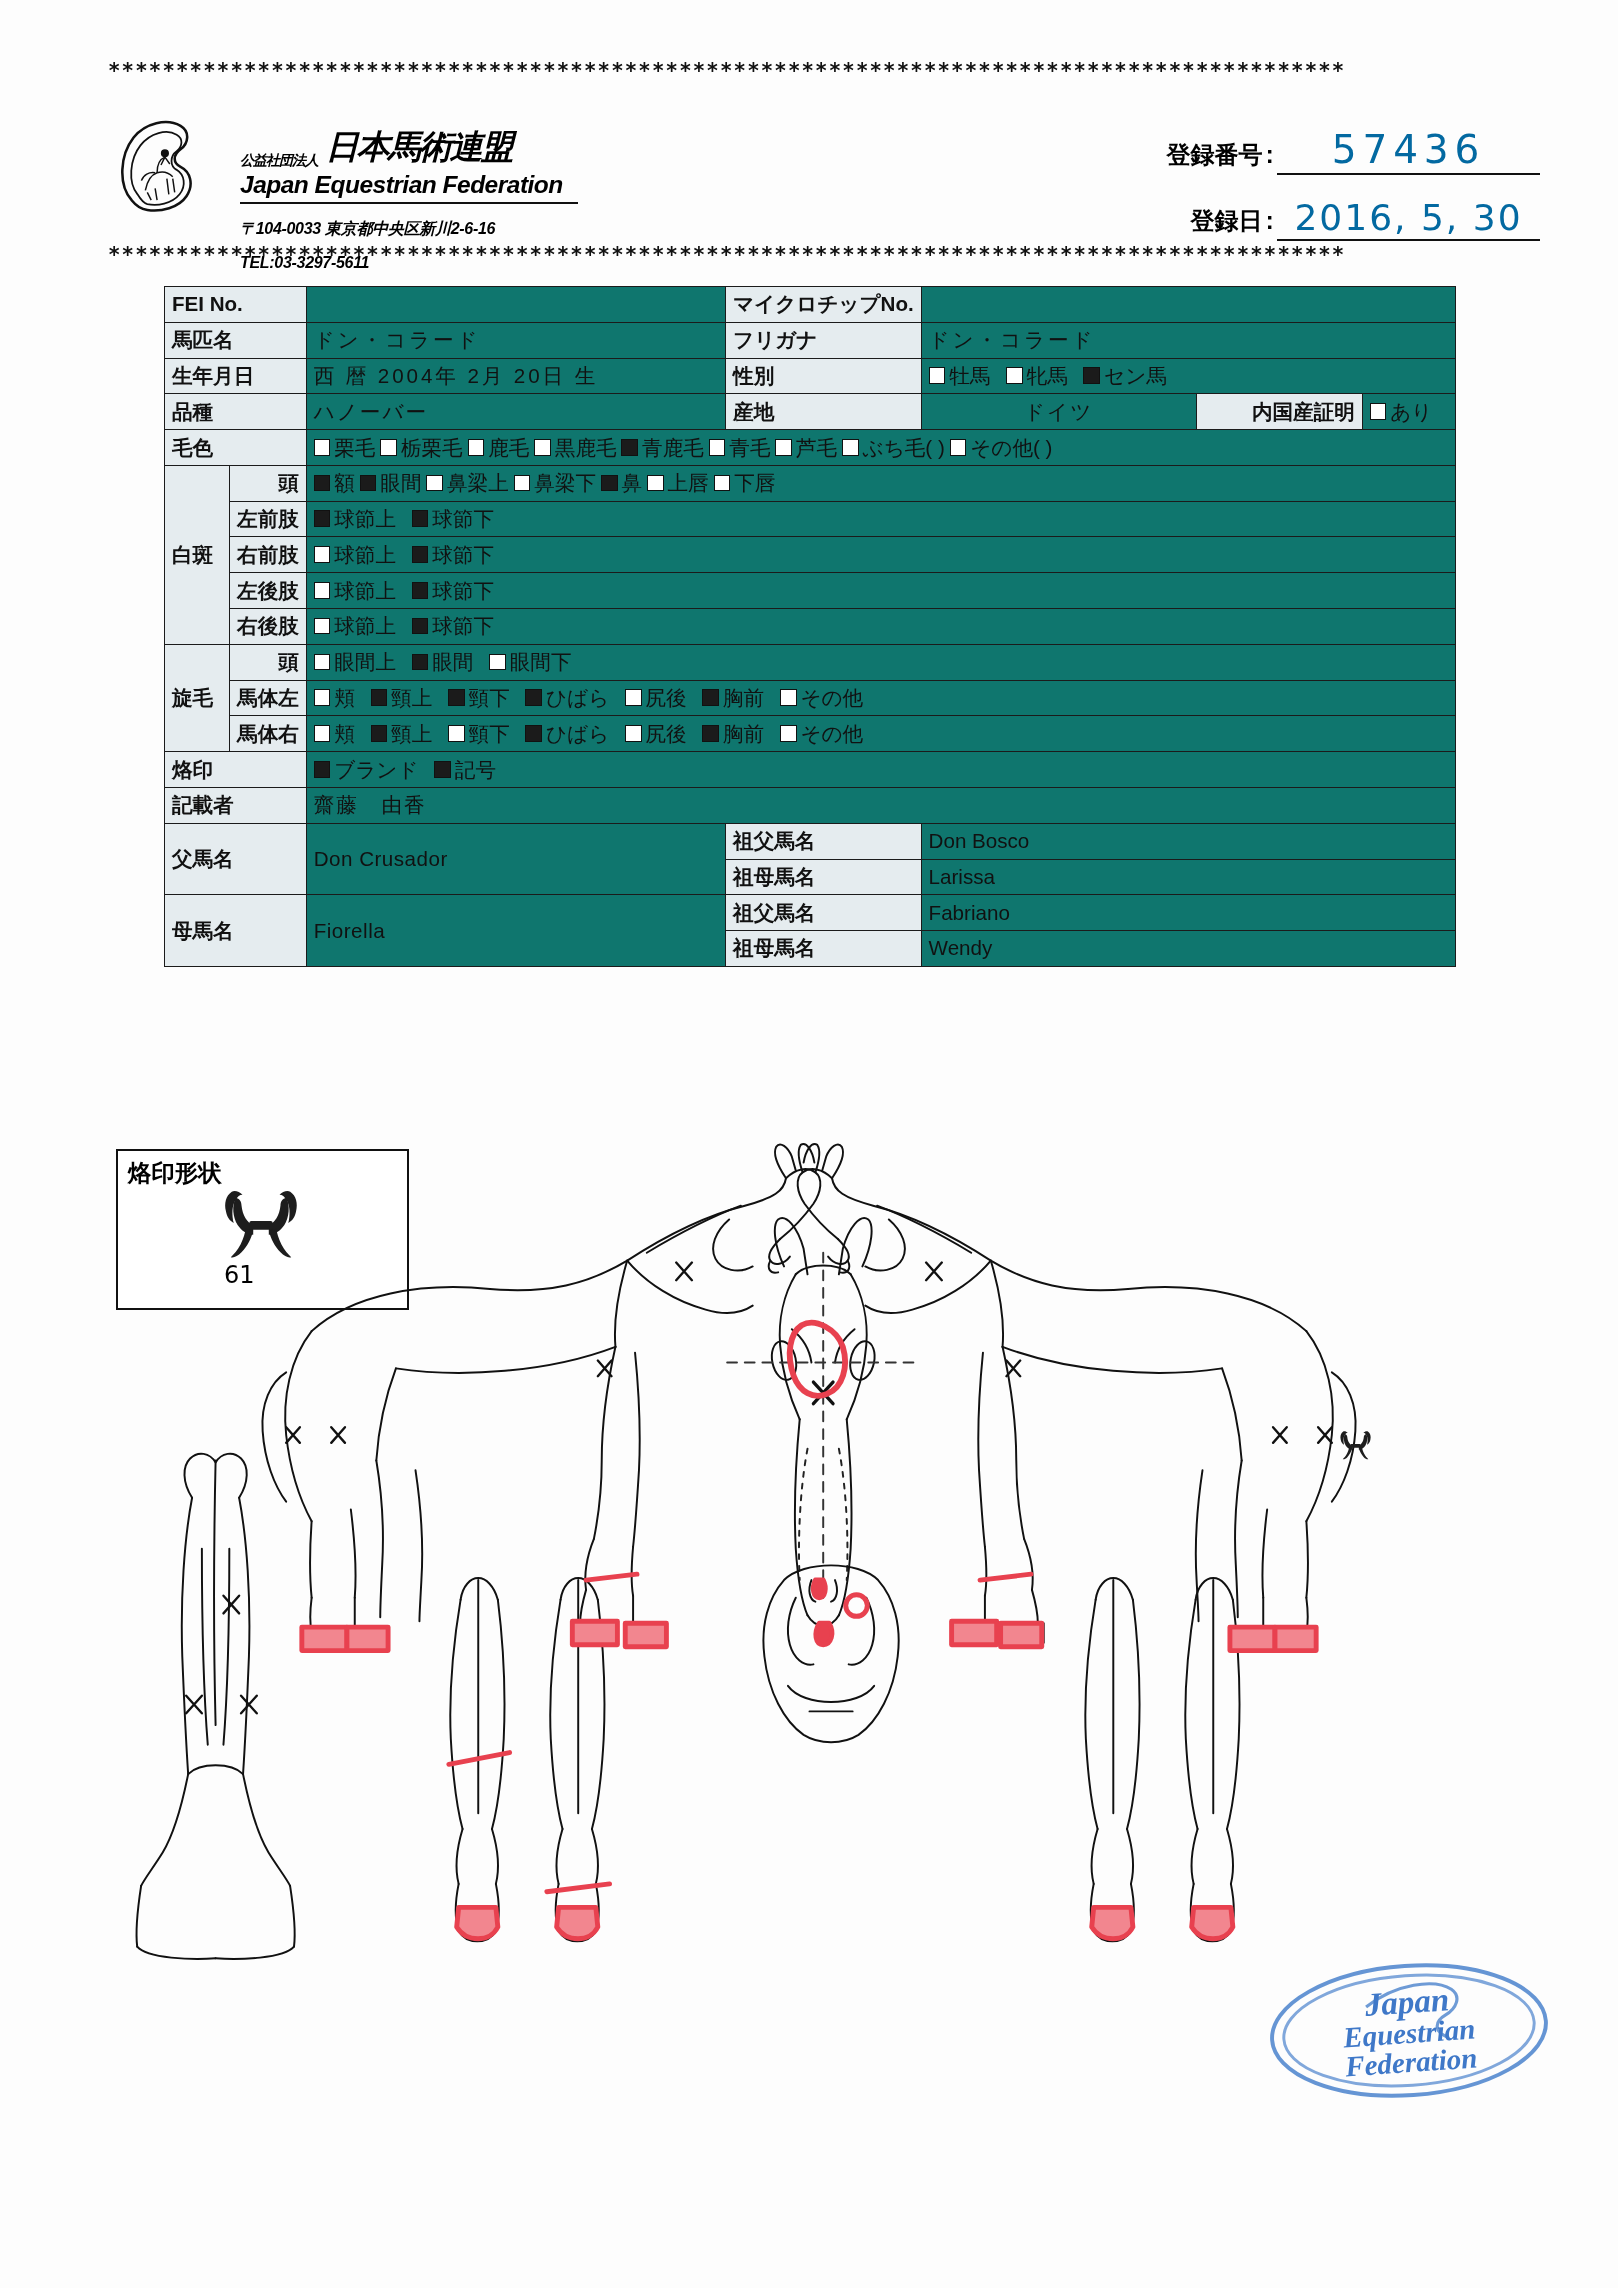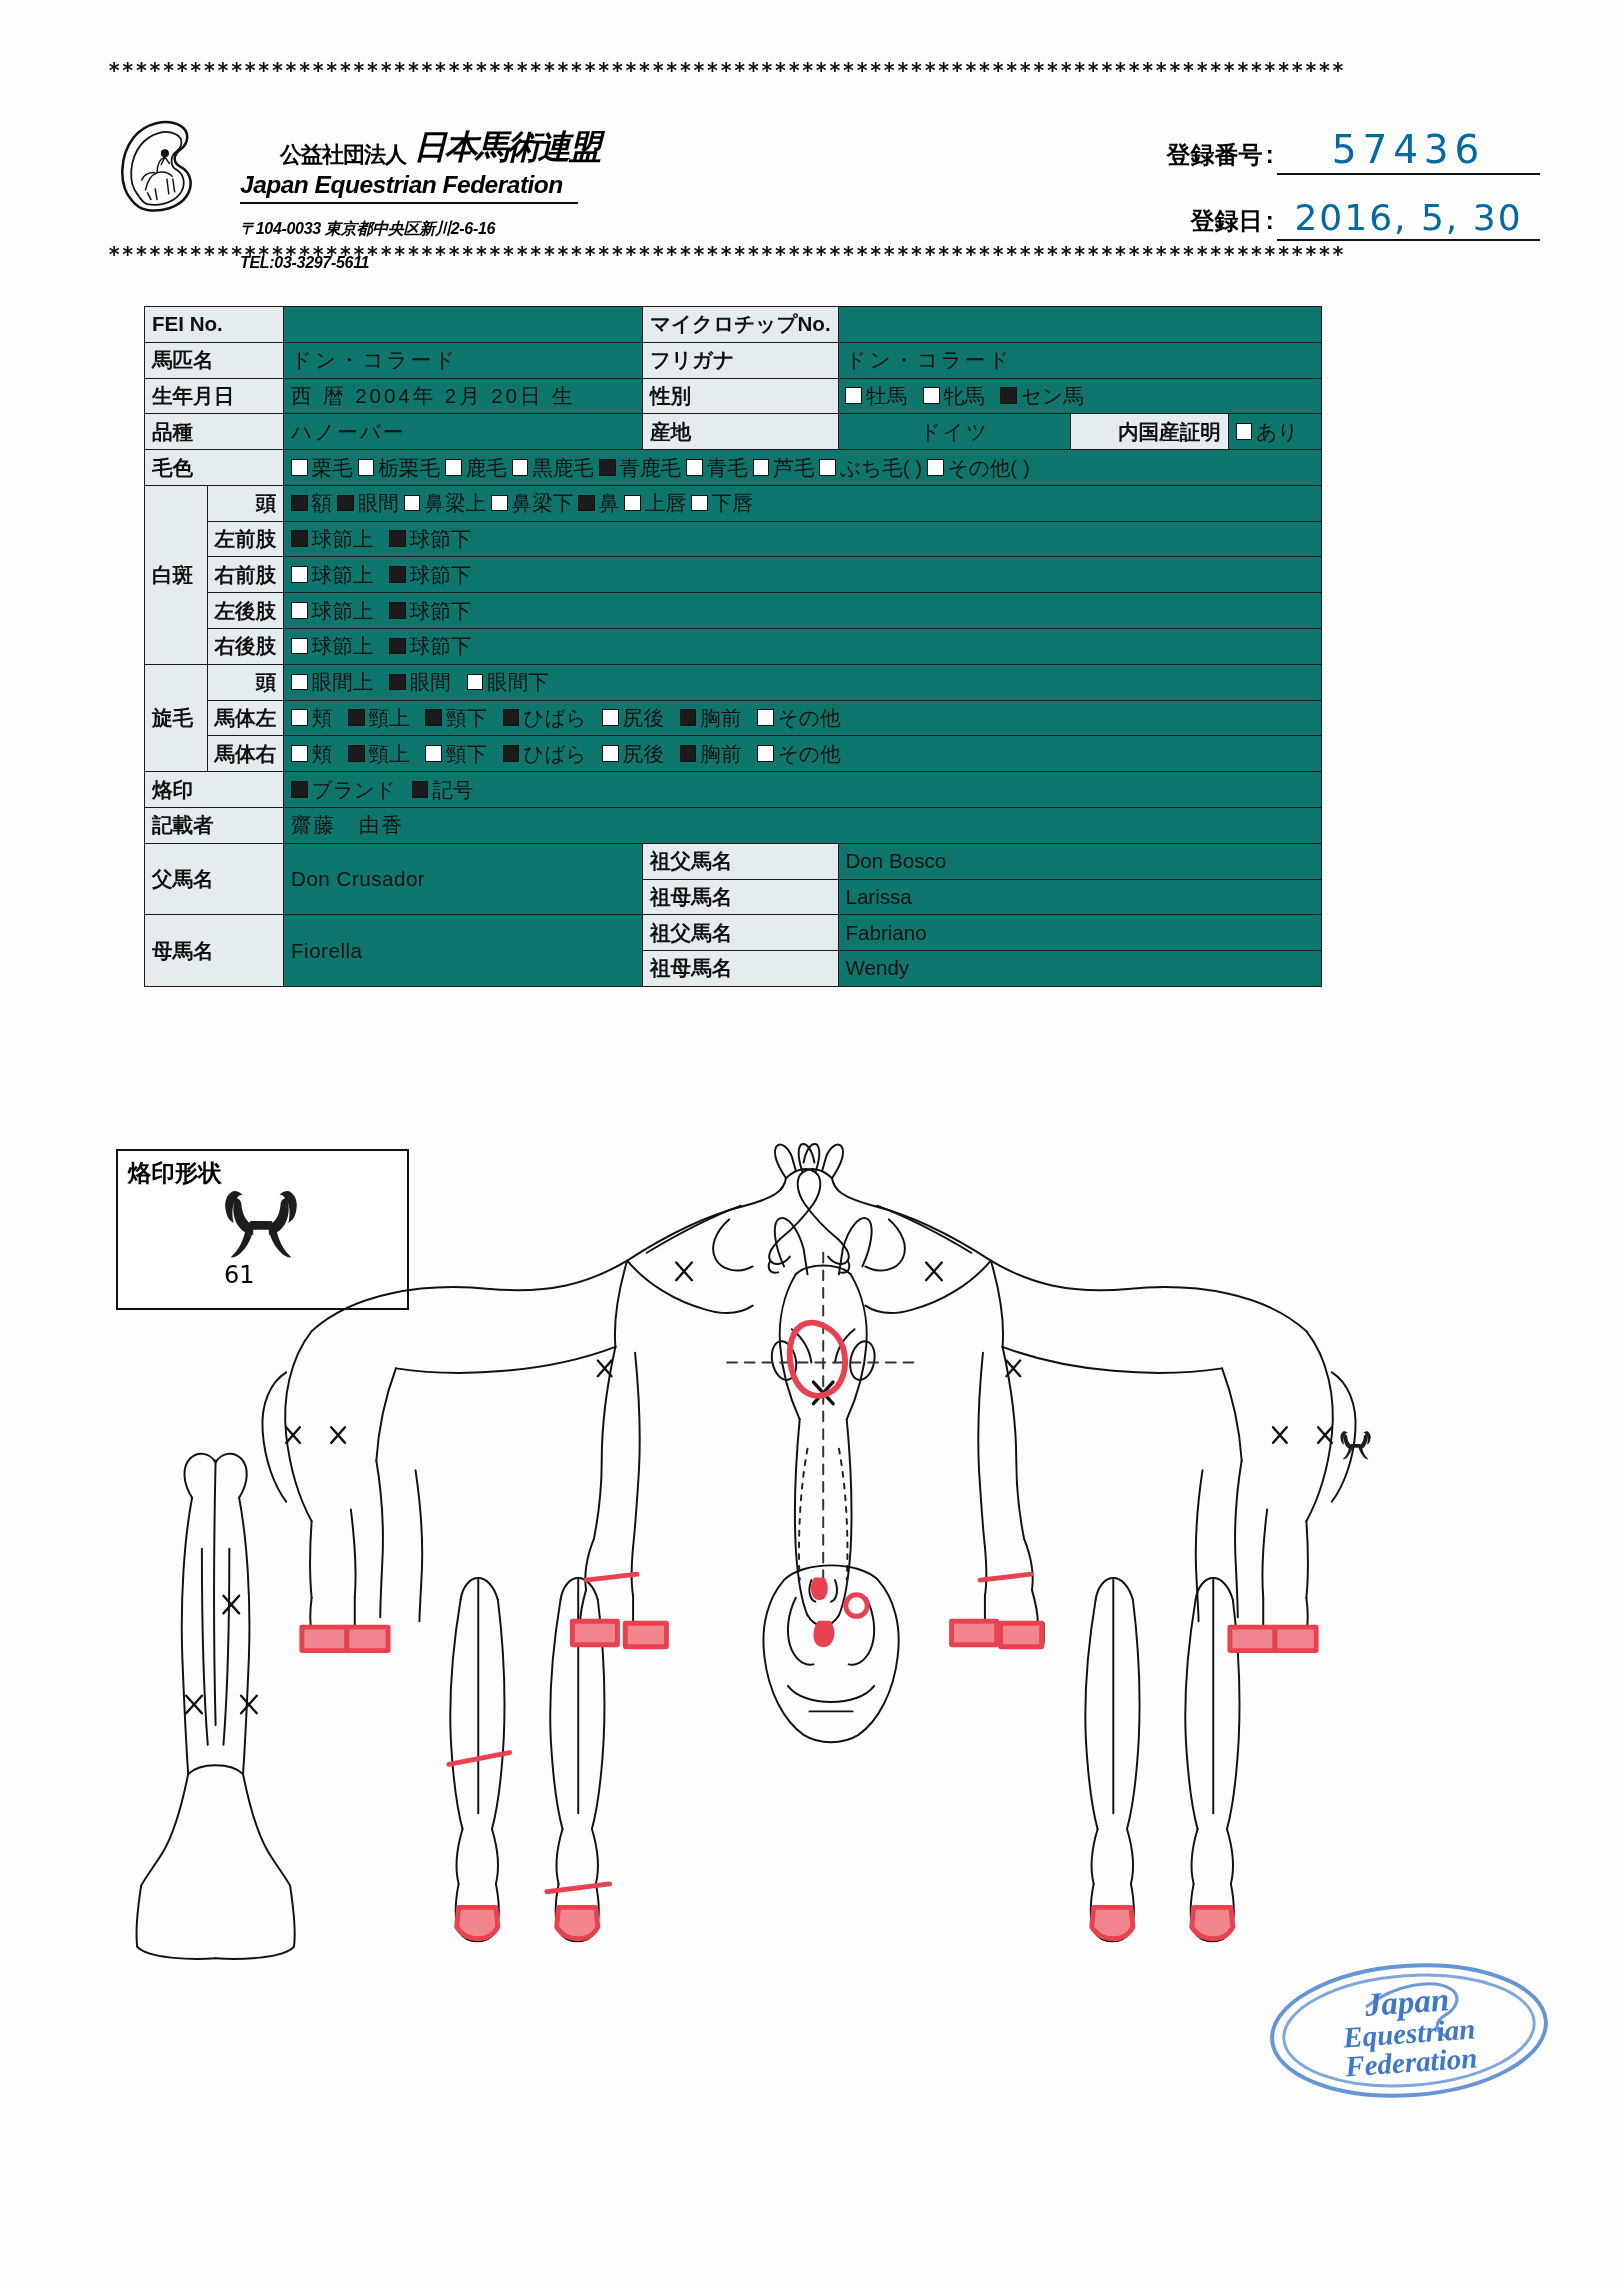--- a/index.html
+++ b/index.html
@@ -13,42 +13,42 @@
     position:absolute;left:108px;right:69px;
     font-family:"DejaVu Sans Mono","Liberation Mono",monospace;
     font-size:20.6px;letter-spacing:1.2px;color:#111;white-space:nowrap;overflow:hidden;
     font-weight:700;
   }
   #star-top{top:59px;}
   #star-bottom{top:243px;}
   .logo-mark{position:absolute;left:116px;top:116px;width:90px;height:96px;}
   .org-block{position:absolute;left:240px;top:125px;width:392px;}
   .org-line1{display:flex;align-items:flex-end;gap:7.8px;}
-  .org-kousha{font-size:22px;font-weight:700;letter-spacing:-1px;margin-left:40px;}
+  .org-kousha{font-size:14px;font-weight:700;font-style:italic;letter-spacing:-1px;}
   .org-jp{font-size:33px;font-weight:700;font-style:italic;letter-spacing:-2px;}
   .org-en{font-size:24.5px;font-style:italic;font-weight:600;letter-spacing:-0.5px;margin-top:1px;}
   .org-rule{border-bottom:2.5px solid #111;width:338px;margin-top:2.9px;}
   .org-addr{font-size:16px;font-style:italic;font-weight:600;letter-spacing:-0.3px;margin-top:15px;line-height:1.22;}
   .doc-title{
     position:absolute;left:608px;top:129px;font-size:57px;font-weight:800;font-style:italic;
     letter-spacing:-2.9px;color:#1a1a1a;
     text-shadow:2px 2px 0 rgba(0,0,0,.35);
   }
   .reg-wrap{position:absolute;right:78px;top:127px;width:431px;}
   .reg-row{display:flex;align-items:flex-end;justify-content:flex-end;margin-bottom:21.6px;}
   .reg-label{font-size:24px;font-weight:600;white-space:nowrap;padding-bottom:3.9px;font-family:Liberation Mono, monospace;}
   .reg-value{
     border-bottom:2.9px solid #111;min-width:263px;text-align:center;
     font-size:39px;color:#0369a1;font-weight:500;letter-spacing:5.9px;padding-bottom:1px;
     font-family:"DejaVu Sans",sans-serif;
   }
   .reg-value.date{font-size:36px;letter-spacing:2px;}
 
   
-  .tbl{position:absolute;left:144px;top:286px;width:1178px;border-collapse:collapse;margin-top:20px;}
+  .tbl{position:absolute;left:164px;top:286px;width:1292px;border-collapse:collapse;}
   .tbl td{
     border:1.6px solid #1b1b1b;font-size:20.6px;color:#111;padding:2.9px 6.9px;
     vertical-align:middle;height:29px;
   }
   .lbl{background:#e5ecef;font-weight:600;white-space:nowrap;text-align:left;}
   .lbl.c{text-align:right;}
   .val{background:#0f766e;}
   .big{font-size:26.5px;letter-spacing:2px;}
   .name-val{font-size:27.4px;letter-spacing:2.9px;padding-left:13.7px;}
   .pedname{font-size:29px;letter-spacing:0.5px;padding-left:17.6px;}

